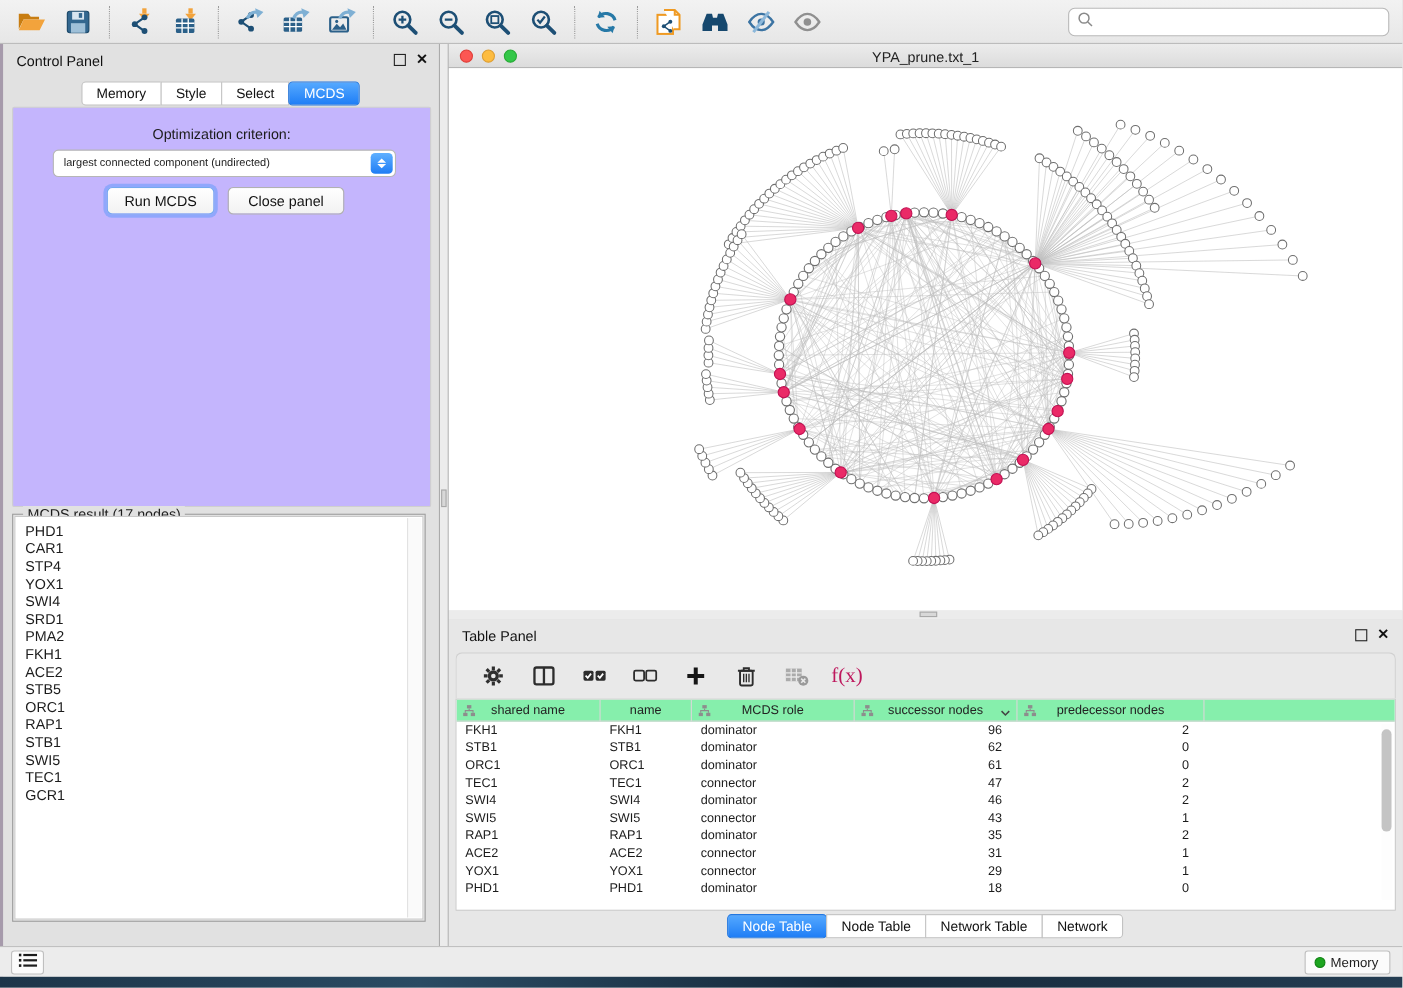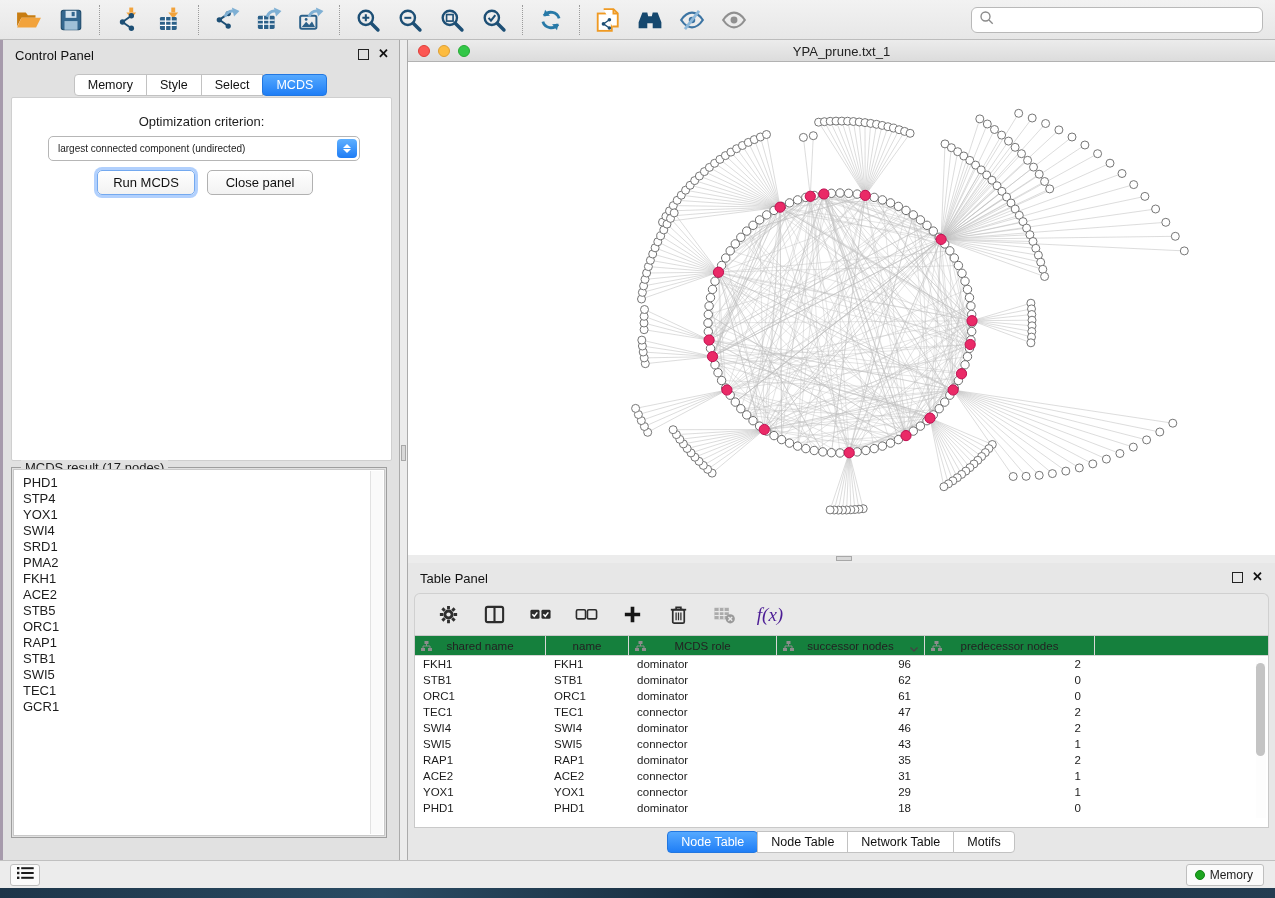--- a/index.html
+++ b/index.html
@@ -30,21 +30,21 @@
   .float-ico { position:absolute; top:9px; width:11px; height:11px; border:1.5px solid #222; cursor:pointer; }
   .close-ico { position:absolute; top:7px; font-size:13px; font-weight:bold; color:#111; cursor:pointer; line-height:14px; }
   .cp-float { right:30px; } .cp-close { right:10px; }
 
   .cp-tabs { position:absolute; left:0; top:34px; width:100%; display:flex; justify-content:center; }
   .tab { background:#fff; border:1px solid #c2c2c2; padding:3px 13px; font-size:12.5px; margin-left:-1px; cursor:pointer; color:#111; }
   .tab:first-child { border-radius:4px 0 0 4px; }
   .tab:last-child { border-radius:0 4px 4px 0; }
   .tab.active { background:linear-gradient(#55a9ff,#1f7ef6); color:#fff; border-color:#2277e0; border-radius:4px; }
 
-  .cp-inner { position:absolute; left:8px; top:57px; width:381px; height:364px; background:#ffffff; border:1px solid #cfcfcf; border-radius:2px; }
+  .cp-inner { position:absolute; left:8px; top:57px; width:381px; height:364px; background:#c4b5fd; border:1px solid #cfcfcf; border-radius:2px; }
   .opt-label { position:absolute; top:16px; width:100%; text-align:center; font-size:13px; }
   .criterion { position:absolute; left:36px; top:38px; width:312px; height:25px; background:#fff; border:1px solid #b6b6b6;
     border-radius:5px; font-size:10px; display:flex; align-items:center; padding-left:9px; cursor:pointer; }
   .criterion .stepper { position:absolute; right:2px; top:2px; width:20px; height:19px; border-radius:4px;
     background:linear-gradient(#5fb0ff,#1e7cf5); display:flex; flex-direction:column; align-items:center; justify-content:center; gap:1px; }
   .stepper i { width:0; height:0; border-left:4px solid transparent; border-right:4px solid transparent; display:block; }
   .stepper .up { border-bottom:4px solid #fff; } .stepper .dn { border-top:4px solid #fff; }
   .btn { position:absolute; top:72px; height:25px; background:linear-gradient(#ffffff,#f2f2f2); border:1px solid #b1b1b1;
     border-radius:5px; font-size:13px; font-family:"Liberation Sans",sans-serif; cursor:pointer; color:#111; }
   .btn-run { left:85px; width:98px; border-color:#74a9ef; box-shadow:0 0 0 3px rgba(82,150,250,.45); }
@@ -73,24 +73,24 @@
   .nv-canvas { position:relative; width:867px; height:493px; background:#fff; }
 
   
   .table-panel { position:absolute; left:408px; top:563px; width:867px; height:297px; background:#e7e7e7; }
   .tp-float { right:32px; } .tp-close { right:12px; }
   .tp-toolbar { position:absolute; left:6px; top:30px; width:855px; height:42px; background:#e9e9e9;
     border:1px solid #d0d0d0; border-bottom:none; border-radius:6px 6px 0 0; display:flex; align-items:center; padding-left:10px; }
   .tp-toolbar .tbi { margin:0 8px; }
   .tp-toolbar .tbi svg { width:23px; height:23px; }
   .tbi.disabled { cursor:default; }
-  .fx { font-family:"Liberation Serif", serif; font-style:italic; font-size:19px; color:#4c1d95; }
+  .fx { font-family:"Liberation Serif", serif; font-size:19px; color:#be185d; }
 
   .tp-table { position:absolute; left:6px; top:72px; width:855px; height:193px; background:#fff; border:1px solid #c9c9c9; overflow:hidden; }
-  .thead { display:flex; height:20px; background:#15803d; border-bottom:1px solid #d5d5d5; }
+  .thead { display:flex; height:20px; background:#86efac; border-bottom:1px solid #d5d5d5; }
   .th { position:relative; height:20px; border-right:1px solid #d8d8d8; font-size:11.5px; color:#222;
     display:flex; align-items:center; justify-content:center; cursor:pointer; }
   .th .tree { position:absolute; left:6px; top:5px; }
   .th .sort { position:absolute; right:5px; top:7px; }
   .tr { display:flex; height:16px; }
   .td { font-size:11.5px; line-height:16px; padding:0 8px; white-space:nowrap; overflow:hidden; }
   .ta-r { text-align:right; padding-right:14px; }
   .tp-scroll { position:absolute; right:2px; top:22px; width:10px; height:160px; background:#fdfdfd; }
   .tp-thumb { position:absolute; left:0; top:5px; width:9px; height:93px; background:#c4c4c4; border-radius:5px; }
 
@@ -299,20 +299,21 @@
       </div>
       <button class="btn btn-run">Run MCDS</button>
       <button class="btn btn-close">Close panel</button>
     </div>
 
     <div class="groupbox">
       <span class="groupbox-label">MCDS result (17 nodes)</span>
       <div class="mcds-list">
         <div>
             <div class="mcds-item">PHD1</div>
+            <div class="mcds-item">CAR1</div>
             <div class="mcds-item">STP4</div>
             <div class="mcds-item">YOX1</div>
             <div class="mcds-item">SWI4</div>
             <div class="mcds-item">SRD1</div>
             <div class="mcds-item">PMA2</div>
             <div class="mcds-item">FKH1</div>
             <div class="mcds-item">ACE2</div>
             <div class="mcds-item">STB5</div>
             <div class="mcds-item">ORC1</div>
             <div class="mcds-item">RAP1</div>
@@ -1298,21 +1299,21 @@
           </div>
         </div>
       <div class="tp-scroll">
           <div class="tp-thumb"></div>
         </div>
     </div>
     <div class="tp-tabs">
         <div class="tab active">Node Table</div>
         <div class="tab">Node Table</div>
         <div class="tab">Network Table</div>
-        <div class="tab">Motifs</div>
+        <div class="tab">Network</div>
       </div>
   </div>
 
   <div class="status-bar">
     <div class="list-btn">
       <span>
         <svg width="17" height="14" viewBox="0 0 17 14">
             <g fill="#1c1c1c">
               <rect x="0" y="1" width="2.4" height="2.4"></rect>
               <rect x="0" y="5.8" width="2.4" height="2.4"></rect>

